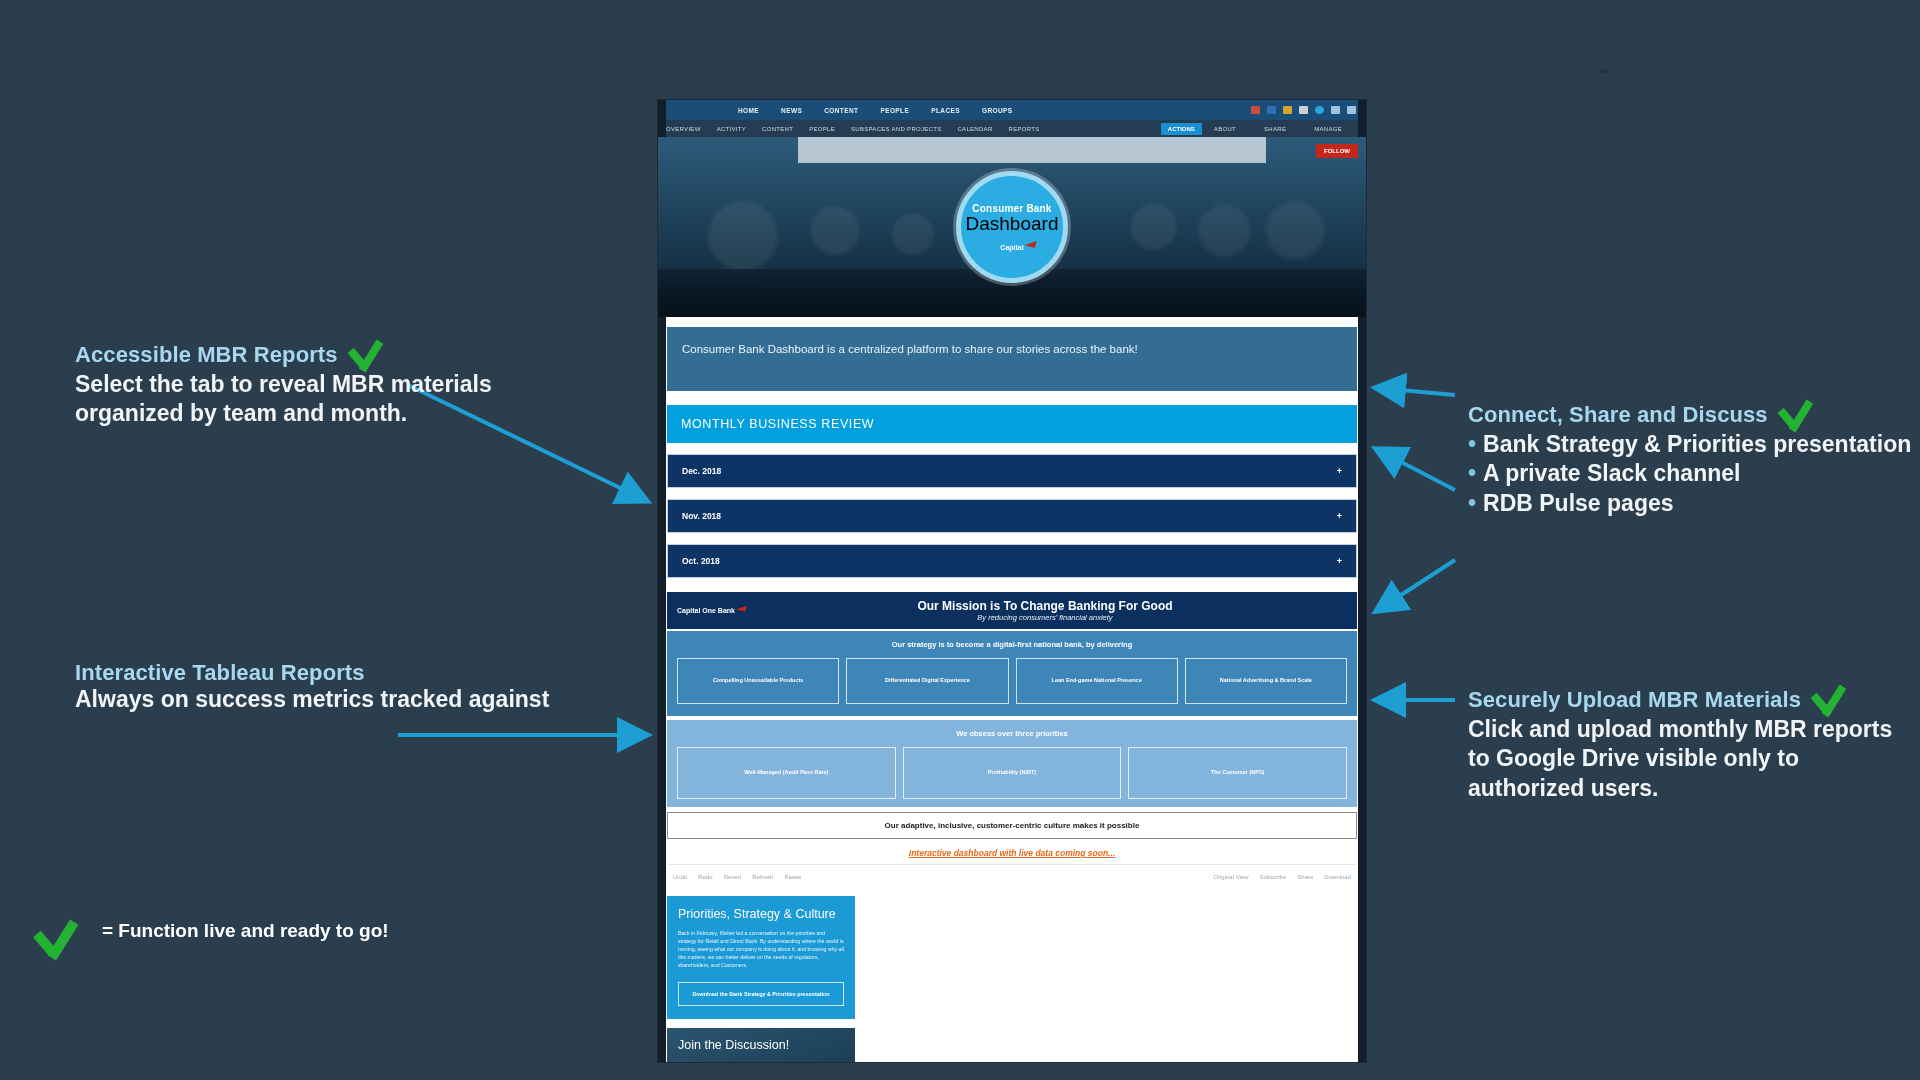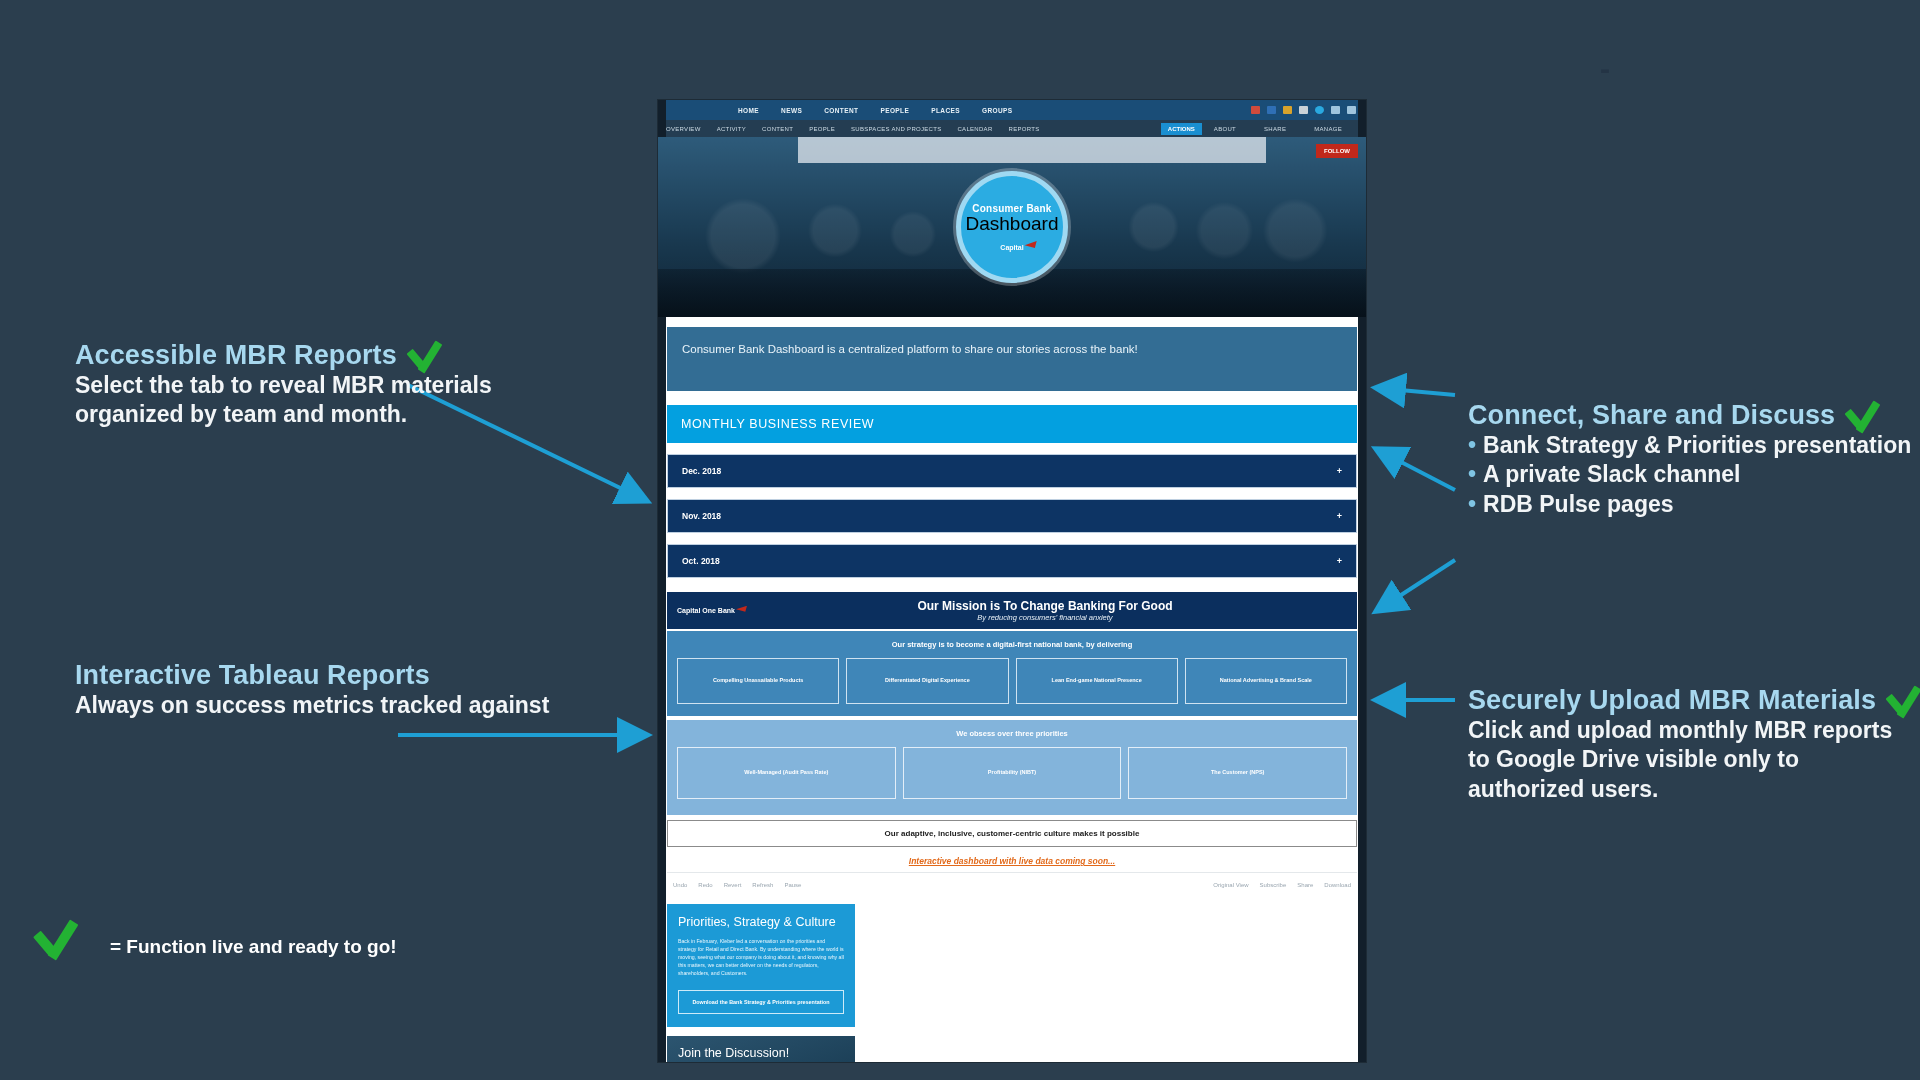--- a/index.html
+++ b/index.html
@@ -8,41 +8,41 @@
     background:#2b3e4e;
     font-family:"Liberation Sans", sans-serif;
     position:relative;
     overflow:hidden;
   }
   .slide { position:absolute; inset:0; }
 
   
   .anno { position:absolute; }
   .anno h2 {
-    font-size:27px; font-weight:bold; color:#a7d8ef;
+    font-size:22px; font-weight:bold; color:#a7d8ef;
     letter-spacing:.1px; line-height:1.15; white-space:nowrap;
     display:flex; align-items:center; gap:6px;
   }
   .anno p, .anno li {
     font-size:23px; font-weight:bold; color:#f2f5f7; line-height:1.28;
   }
   .anno ul { list-style:none; }
   .anno li::before { content:"\2022"; color:#7fc4e3; margin-right:7px; }
 
   .check { display:inline-block; width:42px; height:30px; position:relative; flex:none; }
   .check::before, .check::after {
     content:""; position:absolute; background:#23b233; border-radius:1px;
   }
   .check::before { width:8px; height:20px; left:9px; top:8px; transform:rotate(-40deg); }
   .check::after  { width:8px; height:34px; left:23px; top:-1px; transform:rotate(32deg); }
   .check.big { width:52px; height:38px; }
   .check.big::before { width:10px; height:25px; left:10px; top:11px; }
   .check.big::after  { width:10px; height:42px; left:28px; top:-1px; }
 
-  .legend { position:absolute; display:flex; align-items:flex-end; gap:28px; }
+  .legend { position:absolute; display:flex; align-items:flex-start; gap:20px; }
   .legend span.txt { font-size:19px; font-weight:bold; color:#fff; }
 
   .dash-mark { position:absolute; color:#243445; font-size:30px; font-weight:bold; }
 
   
   svg.arrows { position:absolute; inset:0; width:1920px; height:1080px; pointer-events:none; }
 
   
   .shot {
     position:absolute; left:658px; top:100px; width:708px; height:962px;
@@ -124,21 +124,21 @@
   .info-mission .m2 { font-size:7.5px; font-style:italic; color:#eaf2f8; }
 
   .info-strategy { background:#3f86b8; padding:9px 10px 12px; margin-top:2px; text-align:center; }
   .info-strategy .st { font-size:7.5px; font-weight:bold; color:#fff; }
   .boxrow { display:flex; gap:7px; margin-top:9px; }
   .boxrow .bx {
     flex:1; border:1px solid #cfe3f1; min-height:46px;
     display:flex; align-items:center; justify-content:center;
     font-size:5.5px; font-weight:bold; color:#fff; text-align:center; line-height:1.45; padding:3px;
   }
-  .info-priorities { background:#83b4db; padding:9px 10px 16px; margin-top:4px; text-align:center; }
+  .info-priorities { background:#83b4db; padding:9px 10px 8px; margin-top:4px; text-align:center; }
   .info-priorities .st { font-size:7.5px; font-weight:bold; color:#fff; }
   .info-priorities .bx { min-height:52px; border-color:#e3eef8; }
   .info-culture { border:1px solid #8b8b8b; text-align:center; padding:8px; margin-top:5px;
      font-size:8px; font-weight:bold; color:#1b1b1b; }
   .info-soon { text-align:center; margin-top:9px; font-size:8.5px; font-style:italic; font-weight:bold;
      color:#e2691a; text-decoration:underline; }
 
   .tableau-bar { display:flex; align-items:center; gap:11px; padding:9px 6px 7px; margin-top:6px;
      border-top:1px solid #e4e8eb; font-size:6px; color:#9aa6b0; }
   .tableau-bar .sp { flex:1; }

